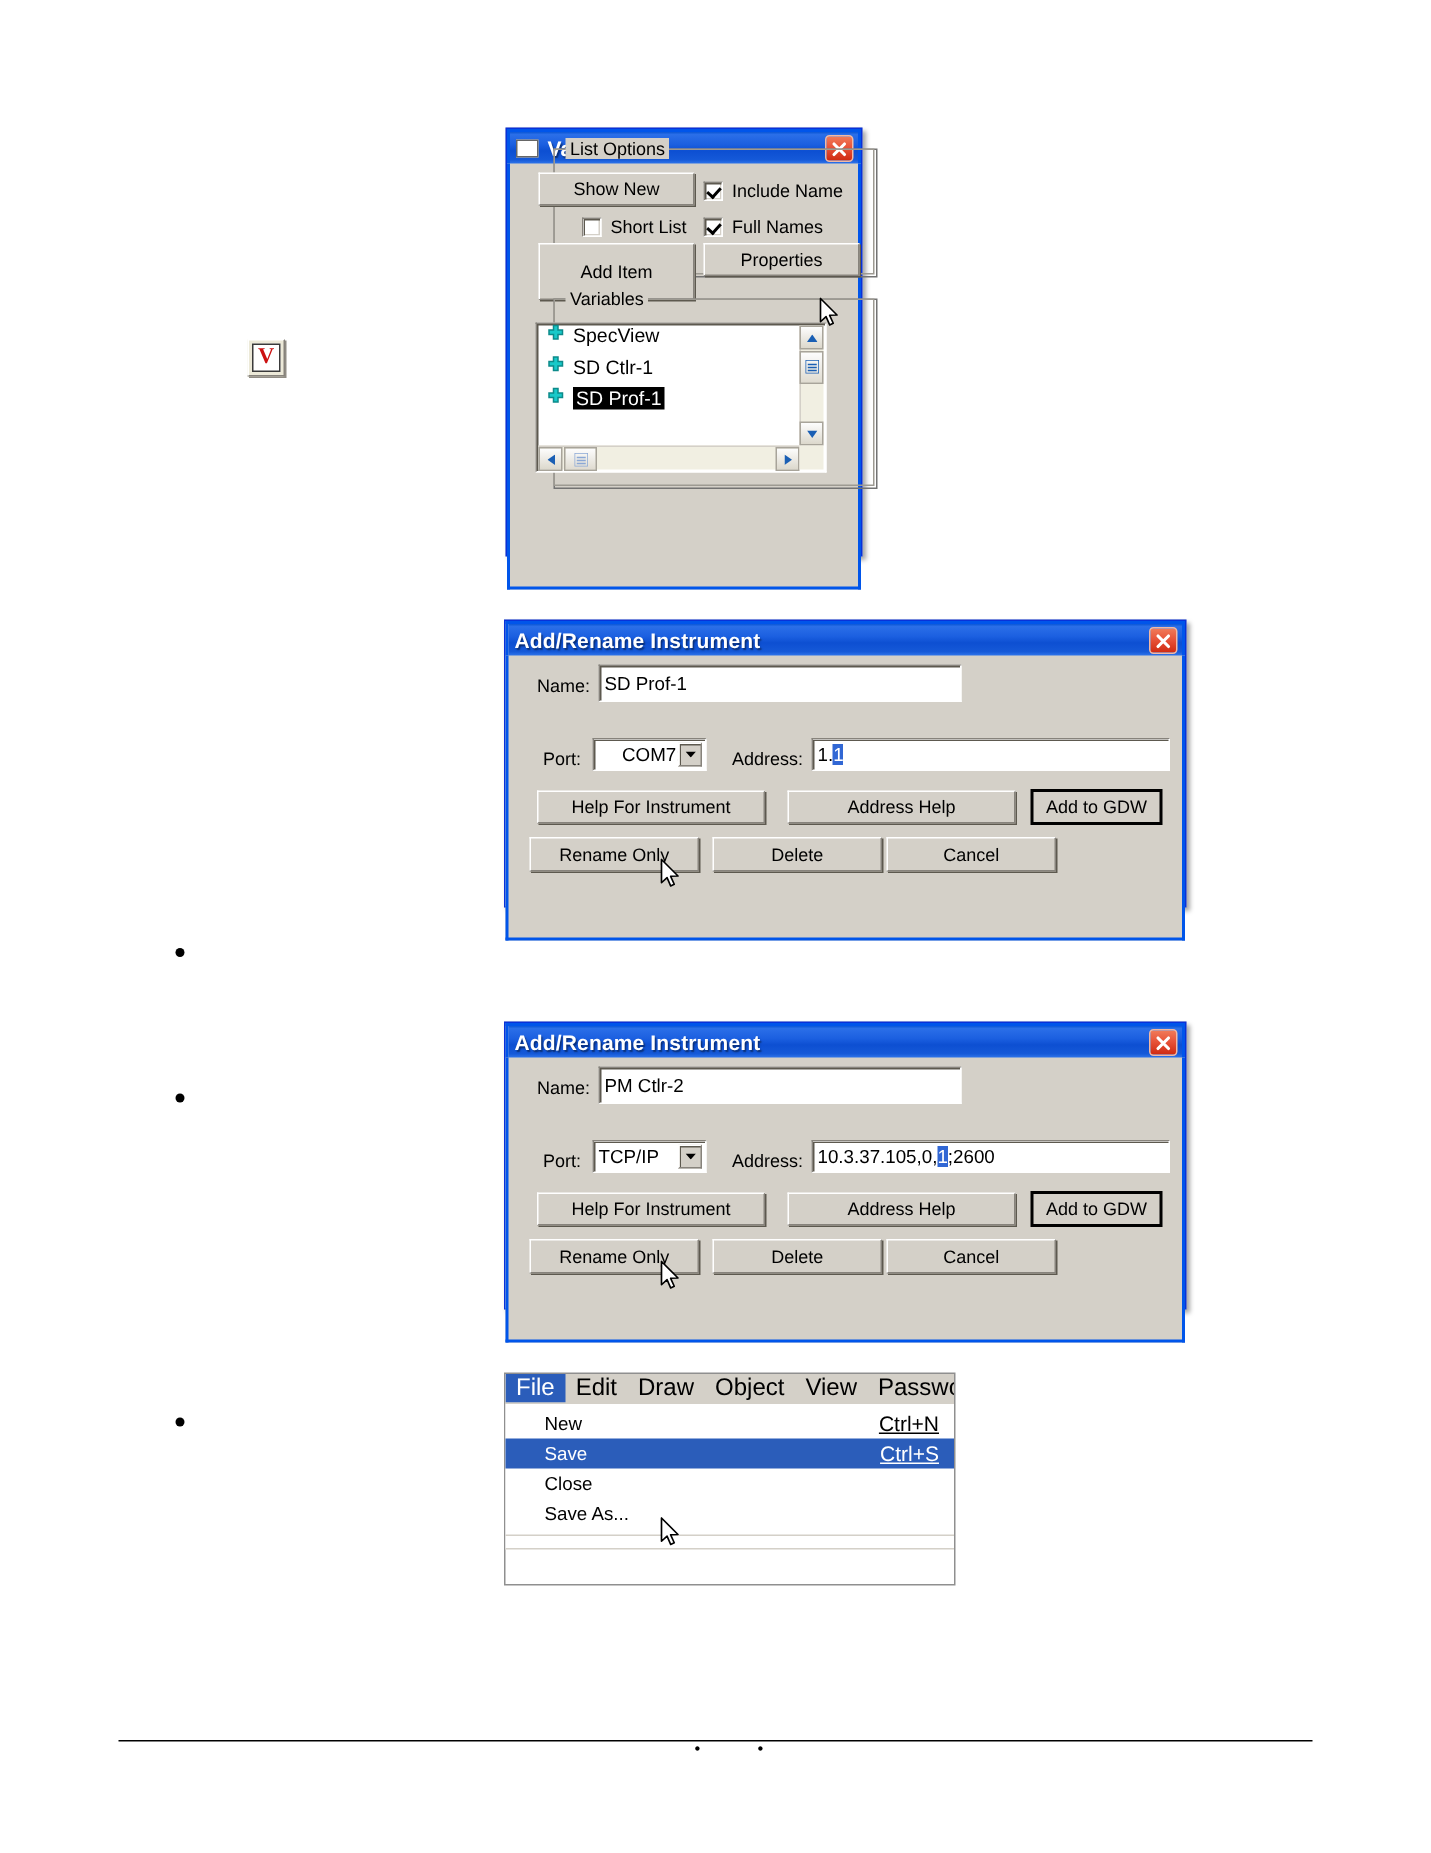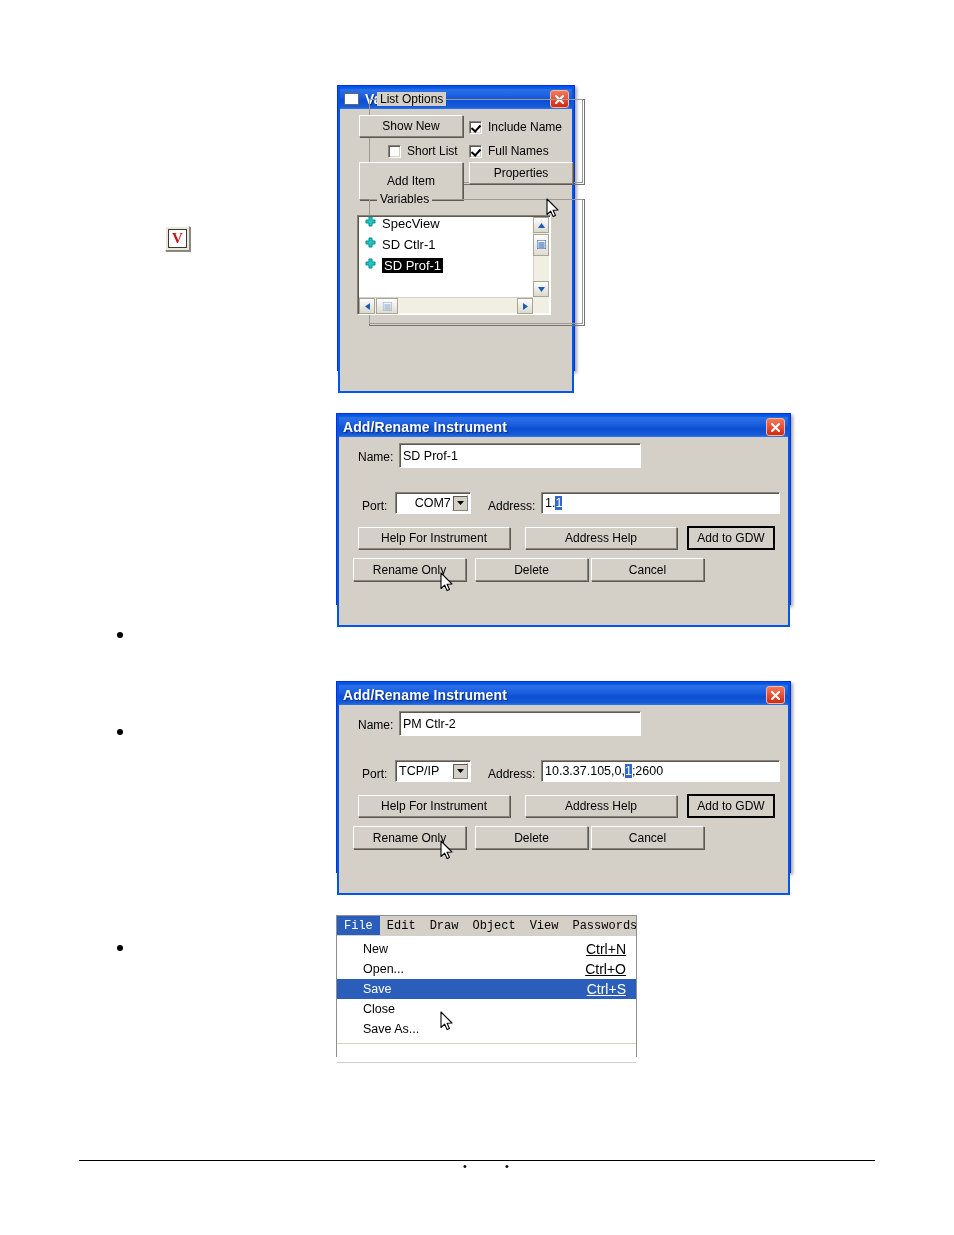--- a/index.html
+++ b/index.html
@@ -309,34 +309,33 @@
     background: #d4d0c8;
     display: flex;
     align-items: stretch;
     border-bottom: 1px solid #d4d0c8;
     overflow: hidden;
   }
   .menubar-item {
     display: flex;
     align-items: center;
     padding: 0 7px;
-    font-size: 12px;
+    font-size: 16px;
     color: #000;
     white-space: nowrap;
     cursor: default;
-    font-family: Liberation Mono, monospace;
   }
   .menubar-item.active {
     background: #2b5dba;
     color: #ffffff;
   }
   .menu-dropdown {
     background: #ffffff;
     border-bottom: 1px solid #d4d0c8;
-    padding: 3px 0 12px 0;
+    padding: 3px 0 2px 0;
   }
   .menu-item {
     height: 20px;
     display: flex;
     align-items: center;
     font-size: 12.5px;
     color: #000;
     position: relative;
     padding-left: 26px;
     padding-right: 10px;
@@ -635,24 +634,20 @@
     <div class="menubar-item">View</div>
     <div class="menubar-item">Passwords</div>
     <div class="menubar-item">Se</div>
   </div>
 
   <div class="menu-dropdown">
     <div class="menu-item">
       <span>New</span>
       <span class="menu-accel">Ctrl+N</span>
     </div>
-    <div class="menu-item">
-      <span>Open...</span>
-      <span class="menu-accel">Ctrl+O</span>
-    </div>
     <div class="menu-item selected">
       <span>Save</span>
       <span class="menu-accel">Ctrl+S</span>
     </div>
     <div class="menu-item">
       <span>Close</span>
       <span class="menu-accel"></span>
     </div>
     <div class="menu-item">
       <span>Save As...</span>

